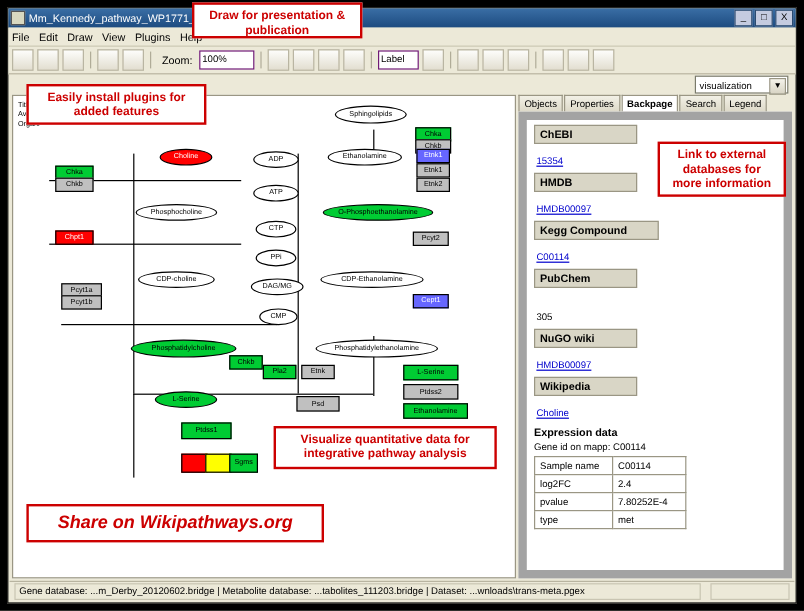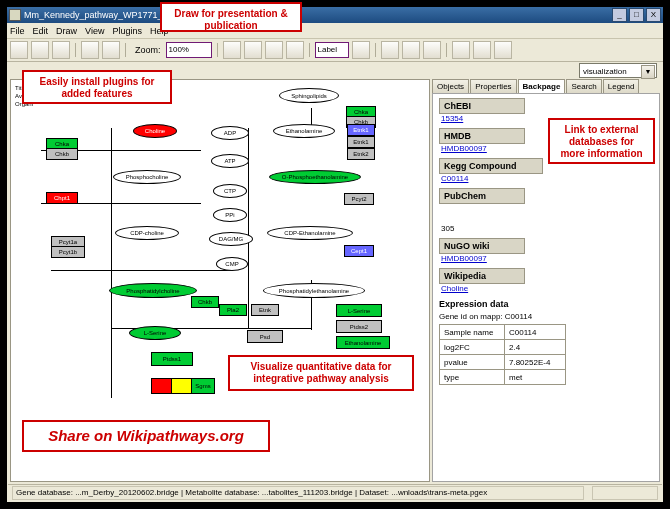--- a/index.html
+++ b/index.html
@@ -39,24 +39,24 @@
   }
   .right-combo .arrow{position:absolute;right:1px;top:1px;width:12px;height:12px;background:linear-gradient(#f4f2ea,#d8d4c4);border:1px solid #9a9684;text-align:center;line-height:11px;font-size:7px;}
   
   .workarea{position:absolute;left:1px;top:70px;right:1px;bottom:18px;display:flex;}
   .canvas{position:relative;flex:1;background:#fff;border:1px solid #9a9684;margin:2px;overflow:hidden;}
   .side{width:228px;margin:2px 2px 2px 0;display:flex;flex-direction:column;}
   
   .tabs{display:flex;height:14px;font-size:8px;}
   .tab{border:1px solid #9a9684;border-bottom:none;background:linear-gradient(#f2f0e6,#ddd9c8);padding:0 4px;line-height:13px;margin-right:1px;}
   .tab.active{background:#fff;font-weight:bold;}
-  .sidebody{flex:1;border:1px solid #a3a3a3;background:#fff;overflow:hidden;position:relative;padding:4px 6px;box-sizing:border-box;}
+  .sidebody{flex:1;border:7px solid #a3a3a3;background:#fff;overflow:hidden;position:relative;padding:4px 6px;box-sizing:border-box;}
   .dbblock{margin-bottom:5px;}
   .dbhead{background:#d9d6c6;border:1px solid #9a9684;font-weight:bold;font-size:9px;padding:2px 4px;width:86px;box-sizing:border-box;}
-  .dblink{color:#0000cc;text-decoration:underline;font-size:8px;margin:0 0 0 2px;display:block;}
+  .dblink{color:#0000cc;text-decoration:underline;font-size:8px;margin:10px 0 0 2px;display:block;}
   .dbtext{font-size:8px;margin:20px 0 0 2px;}
   .exprhead{font-weight:bold;font-size:9px;margin:6px 0 3px 0;}
   .geneid{font-size:8px;margin-bottom:3px;}
   table.expr{border-collapse:collapse;font-size:8px;}
   table.expr td{border:1px solid #9a9684;padding:1px 4px;height:12px;}
   table.expr td.k{width:56px;}
   table.expr td.v{width:52px;}
   
   .statusbar{position:absolute;left:1px;right:1px;bottom:1px;height:16px;background:#ece9d8;border-top:1px solid #b8b4a0;display:flex;align-items:center;font-size:8px;}
   .statusbar .cell{border:1px solid #c9c5b2;margin:4px;padding:0 3px;line-height:12px;height:12px;white-space:nowrap;overflow:hidden;}

